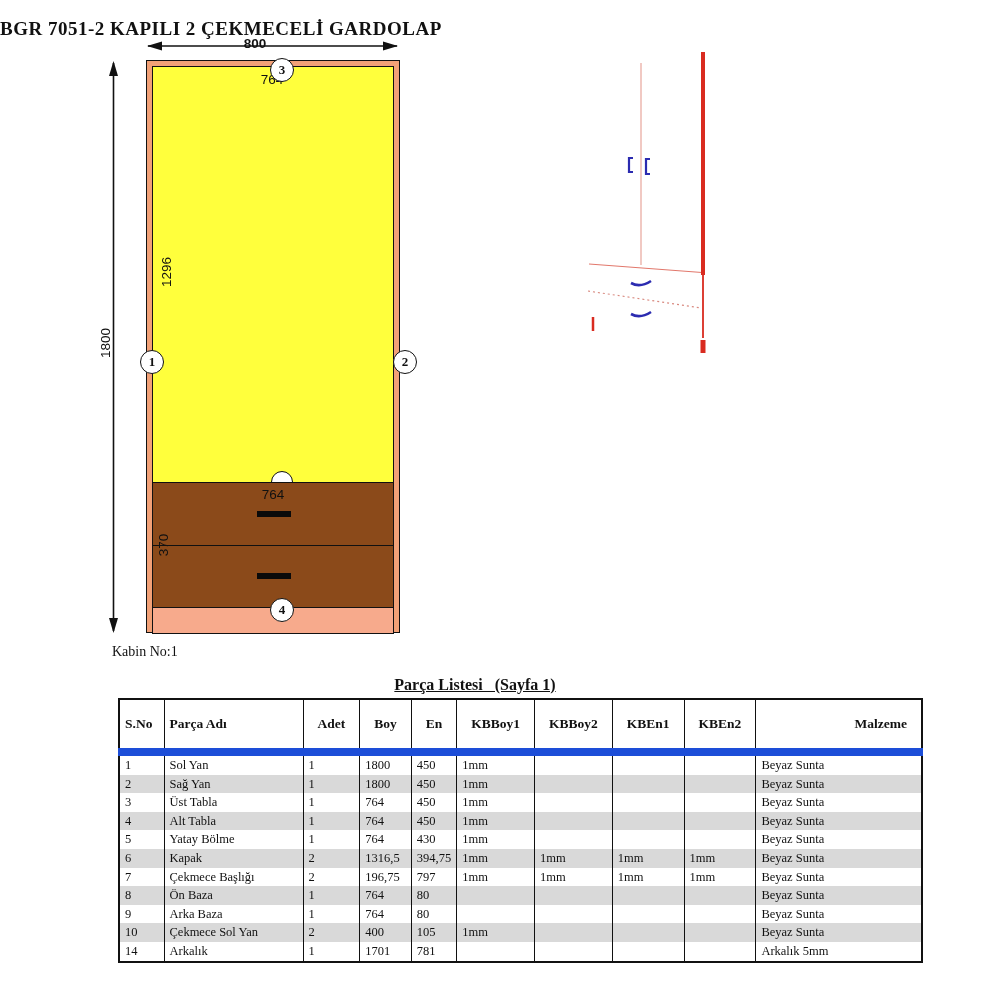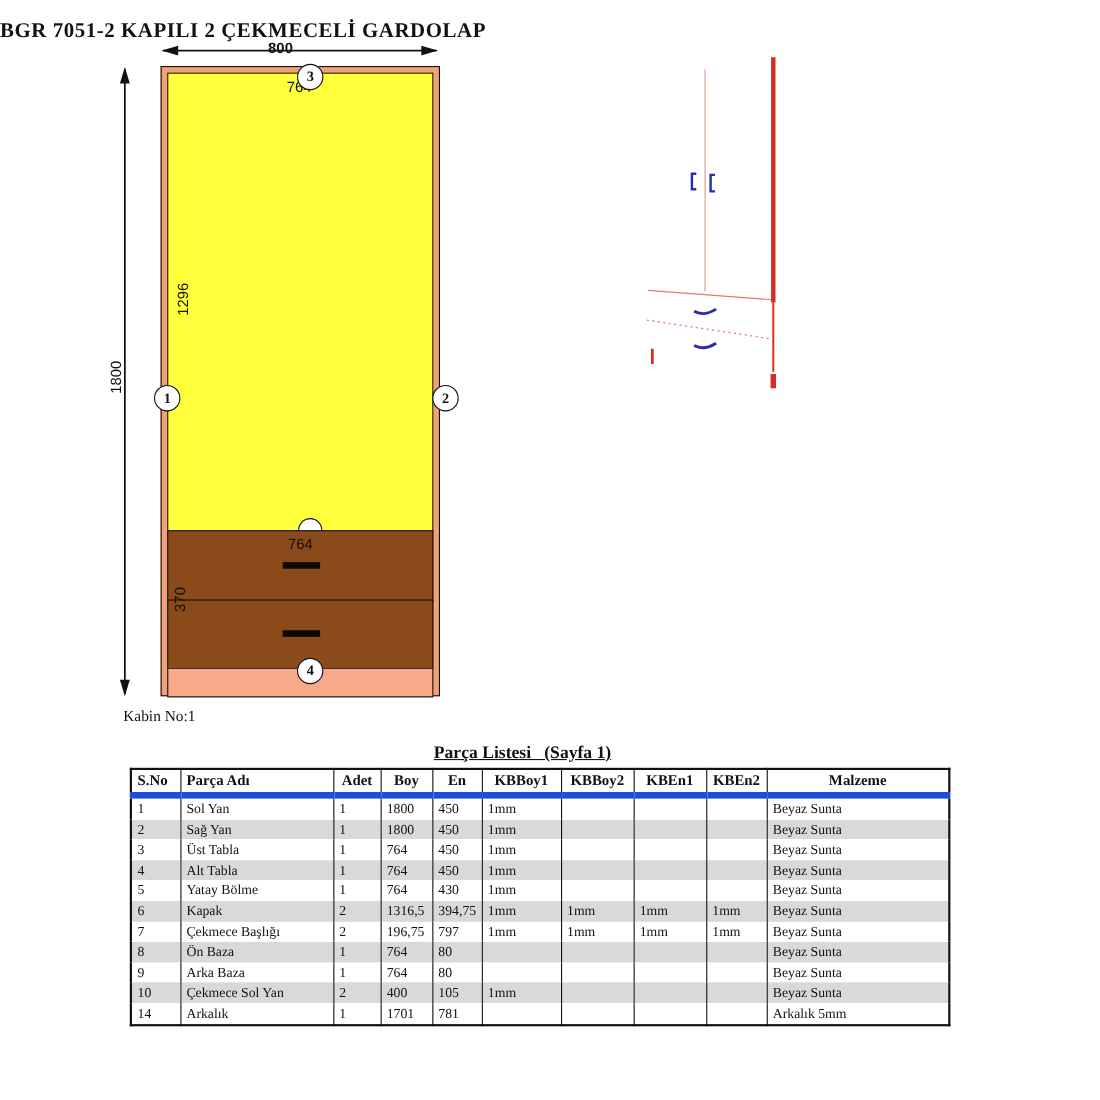--- a/index.html
+++ b/index.html
@@ -38,22 +38,22 @@
   #table-title{left:0;top:676px;width:950px;text-align:center;font-size:16px;font-weight:bold;white-space:pre;z-index:2;text-decoration:underline;}
   #parts-table{
     left:118px;top:698px;z-index:2;border-collapse:collapse;table-layout:fixed;
     border:2px solid #111;font-family:"Liberation Serif", serif;
   }
   #parts-table th,#parts-table td{
     border-left:1px solid #111;border-right:1px solid #111;border-top:0;border-bottom:0;
     overflow:hidden;white-space:nowrap;padding:0 0 0 5px;text-align:left;
     font-size:12.5px;height:18.6px;line-height:18.6px;
   }
-  #parts-table thead th{font-weight:bold;font-size:13.5px;height:20px;line-height:20px;border-bottom:6px solid #1d4ed8;}
-  #parts-table thead th.cc{text-align:center;padding:0;}
+  #parts-table thead th{font-weight:bold;font-size:13.5px;height:20px;line-height:20px;border-bottom:8px solid #1d4ed8;}
+  #parts-table thead th.cc{text-align:right;padding:14px;}
   #parts-table col.w0{width:45px;}  #parts-table col.w1{width:139px;}
   #parts-table col.w2{width:43px;}  #parts-table col.w3{width:47px;}
   #parts-table col.w4{width:45px;}  #parts-table col.w5{width:72px;}
   #parts-table col.w6{width:66px;}  #parts-table col.w7{width:66px;}
   #parts-table col.w8{width:55px;}  #parts-table col.w9{width:166px;}
   #parts-table tbody tr:nth-child(even){background:#D9D9D9;}
 </style>
 </head>
 <body>
 

